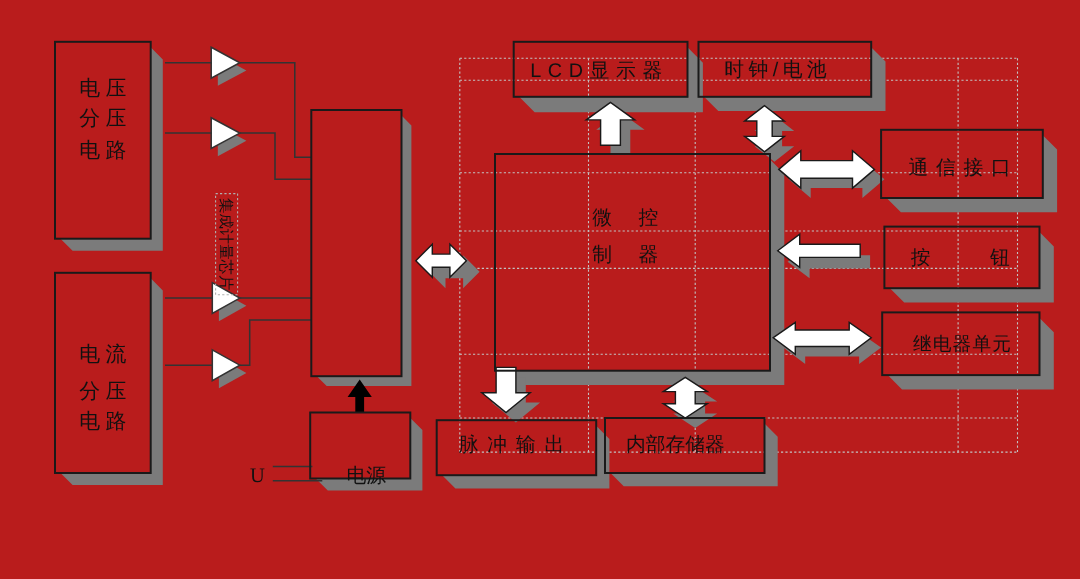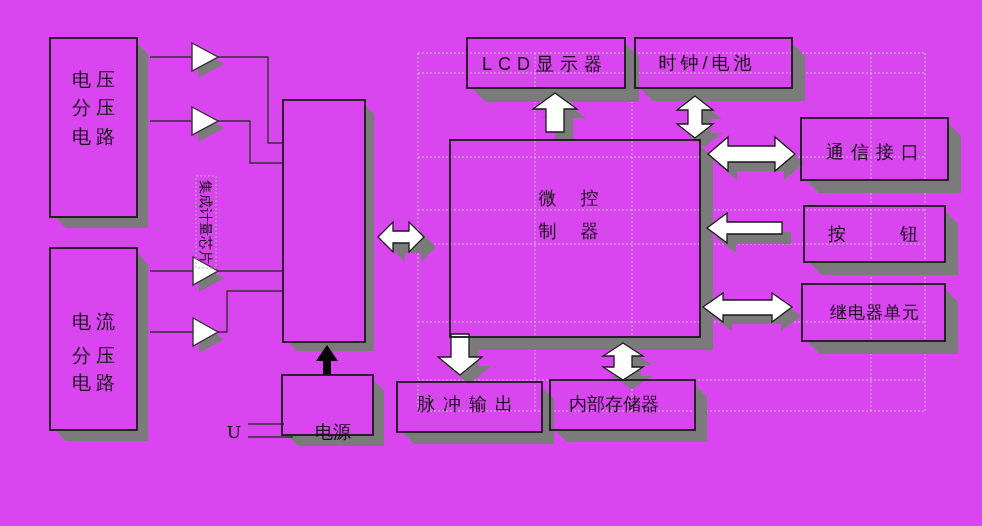--- a/index.html
+++ b/index.html
@@ -1,16 +1,16 @@
 <!DOCTYPE html>
 <html><head>
 <meta charset="utf-8">
 <style>
   html,body{margin:0;padding:0;background:#ffffff;}
-  .stage{position:relative;width:982px;height:526px;background:#d946ef;overflow:hidden;
+  .stage{position:relative;width:982px;height:526px;background:#b91c1c;overflow:hidden;
          font-family:"Liberation Sans","DejaVu Sans",sans-serif;}
   svg{display:block;}
   text{font-family:"Liberation Sans","DejaVu Sans",sans-serif;fill:#111;}
   .serif{font-family:"DejaVu Serif","Liberation Serif",serif;}
   .grid{stroke:#c2c2c2;stroke-width:1;stroke-dasharray:2 2;fill:none;}
   .shadow{fill:#7b7b7b;stroke:none;}
   .boxline{fill:none;stroke:#1a1a1a;stroke-width:1.8;}
   .wire{fill:none;stroke:#333;stroke-width:1.4;}
   .tri{fill:#ffffff;stroke:#333;stroke-width:1.4;}
   .trish{fill:#7b7b7b;}

